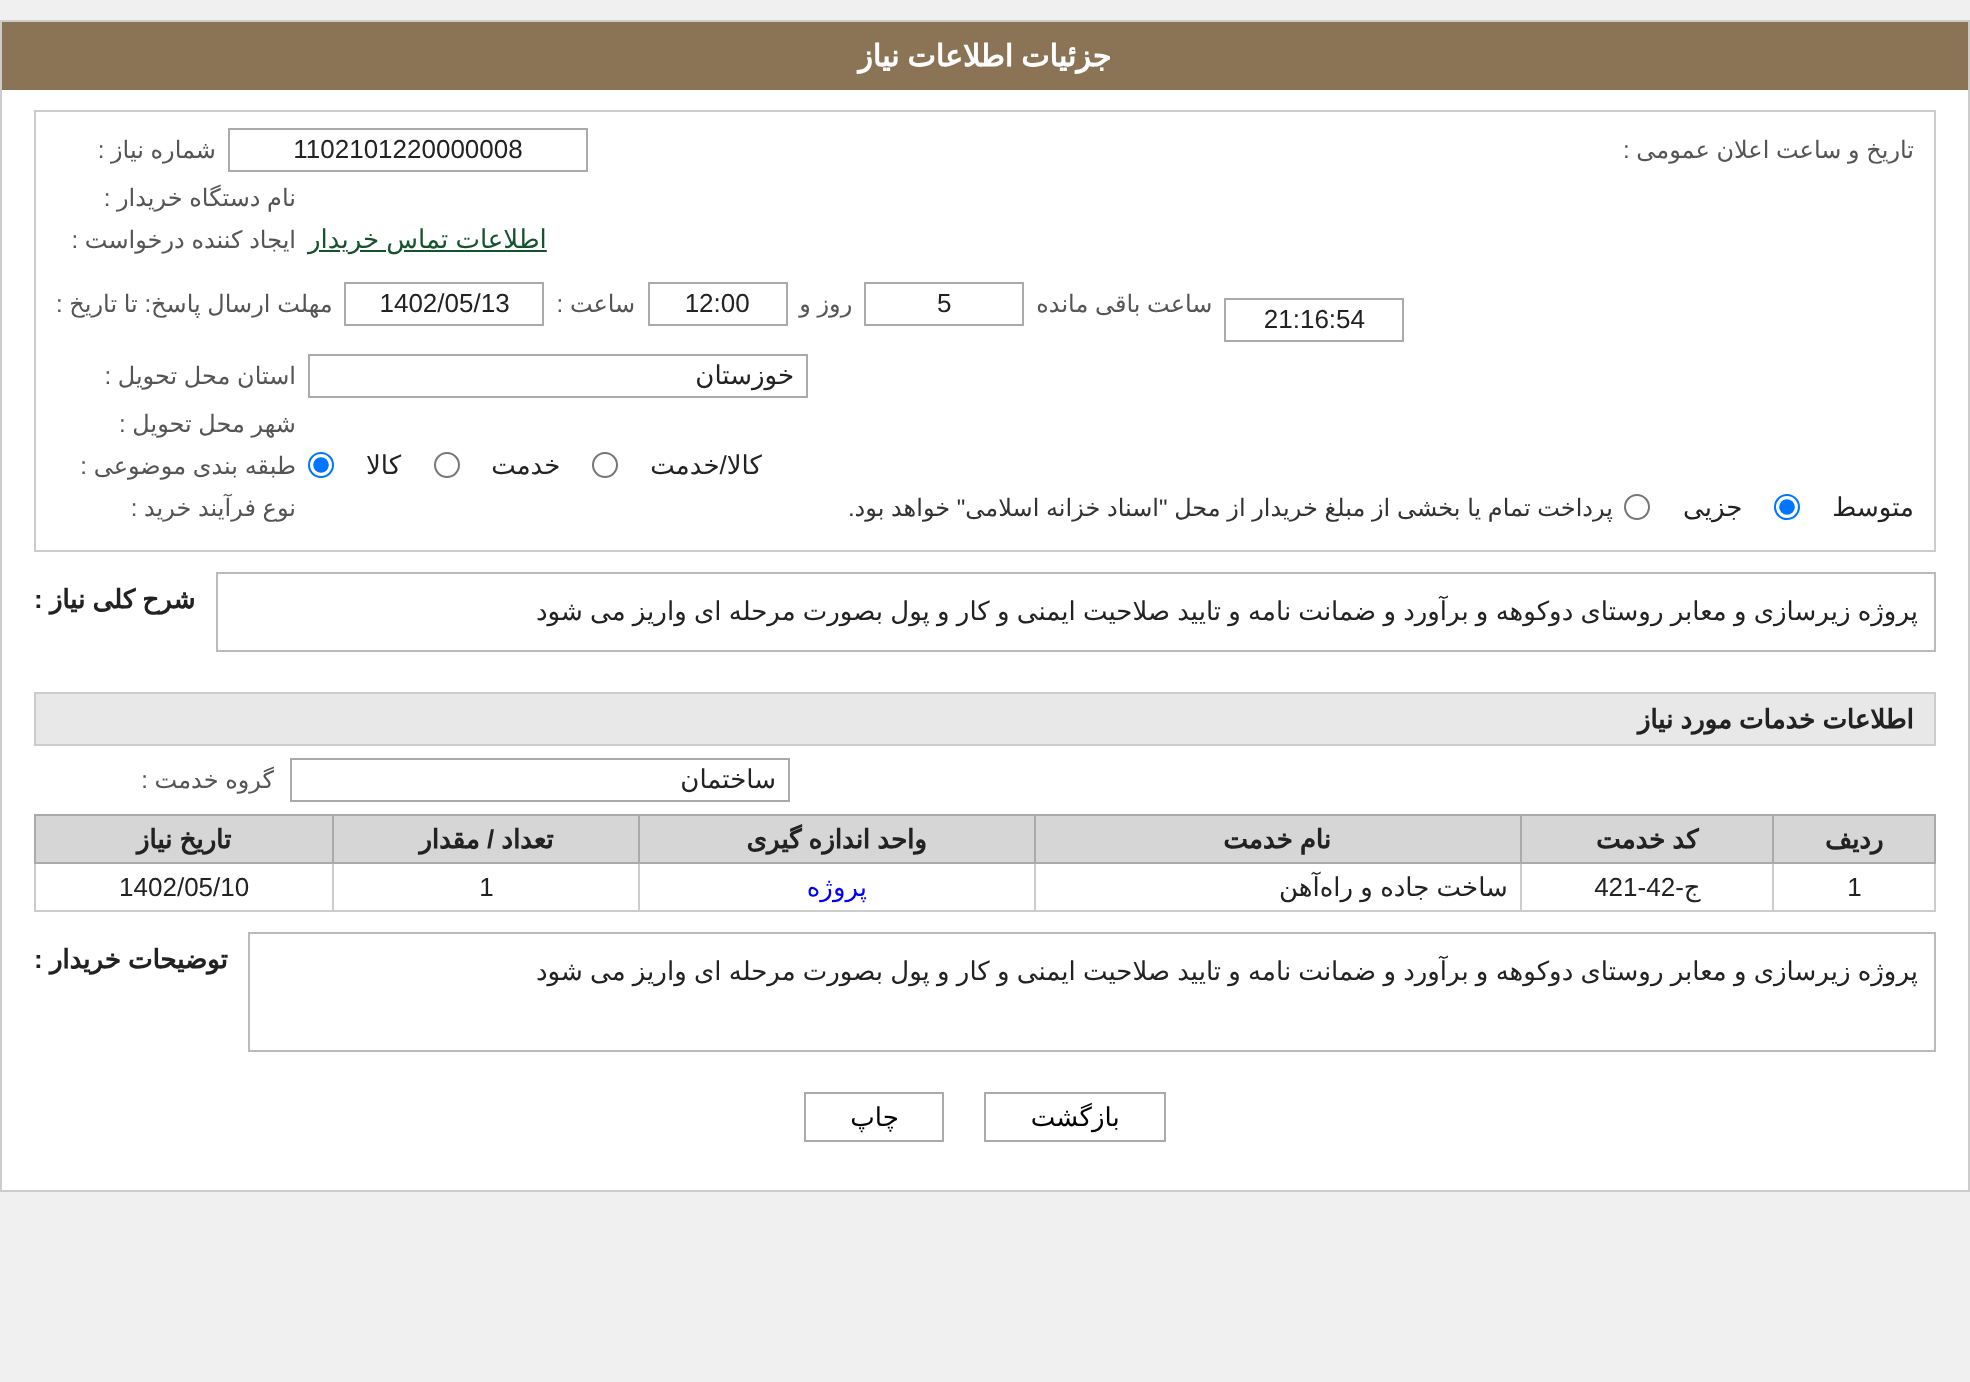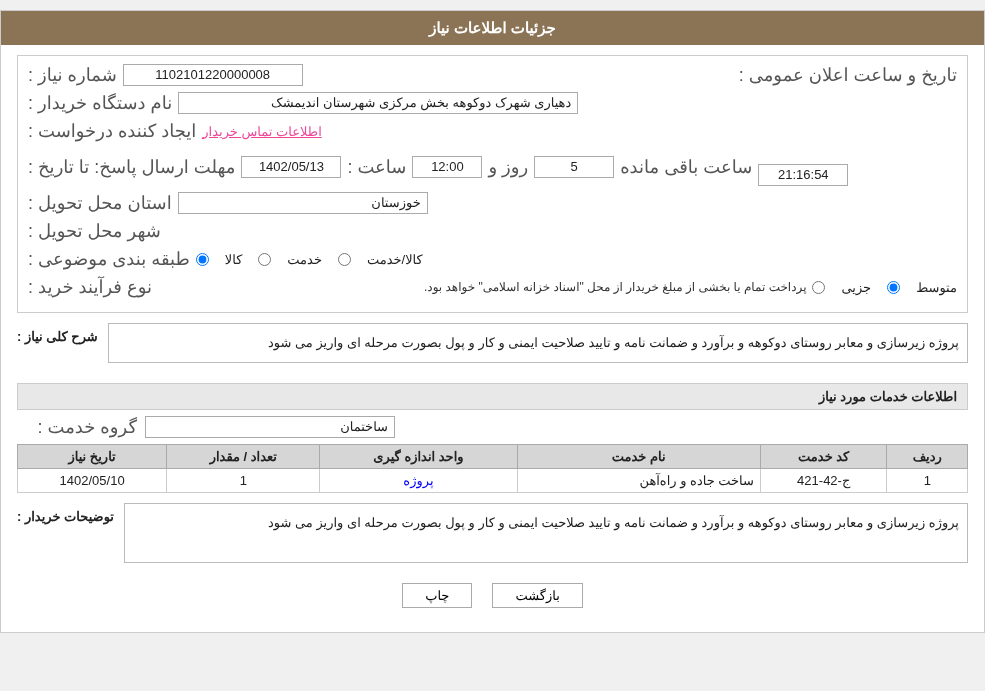--- a/index.html
+++ b/index.html
@@ -34,21 +34,21 @@
     }
     .form-row {
       display: flex;
       align-items: center;
       margin-bottom: 6px;
       gap: 6px;
       justify-content: flex-end;
     }
     .form-label {
       color: #555;
-      font-size: 18px;
+      font-size: 12px;
       white-space: nowrap;
       min-width: 120px;
       text-align: right;
     }
     .form-value {
       background: #fff;
       border: 1px solid #aaa;
       padding: 2px 6px;
       font-size: 13px;
       min-height: 22px;
@@ -68,21 +68,21 @@
     }
     .id-box {
       border: 1px solid #aaa;
       background: #fff;
       padding: 2px 8px;
       min-width: 180px;
       text-align: center;
       font-size: 13px;
     }
     .link-blue {
-      color: #ec4899;
+      color: #14532d;
       text-decoration: underline;
       cursor: pointer;
     }
     .radio-group {
       display: flex;
       gap: 16px;
       align-items: center;
       direction: rtl;
     }
     .radio-item {
@@ -191,21 +191,20 @@
     <div class="form-section">
 
       <div class="form-row">
         <span class="form-label">تاریخ و ساعت اعلان عمومی :</span>
         <span style="flex:1;"></span>
         <span class="form-value id-box">1102101220000008</span>
         <span class="form-label" style="min-width:80px;">شماره نیاز :</span>
       </div>
 
       <div class="form-row">
-        <span class="form-value input-wide">دهیاری شهرک دوکوهه بخش مرکزی شهرستان اندیمشک</span>
         <span class="form-label">نام دستگاه خریدار :</span>
       </div>
 
       <div class="form-row">
         <span class="link-blue">اطلاعات تماس خریدار</span>
         <span class="form-label">ایجاد کننده درخواست :</span>
       </div>
 
       <div class="form-row">
         <span class="form-value inline-input" style="width:90px;margin-top:16px;">21:16:54</span>

